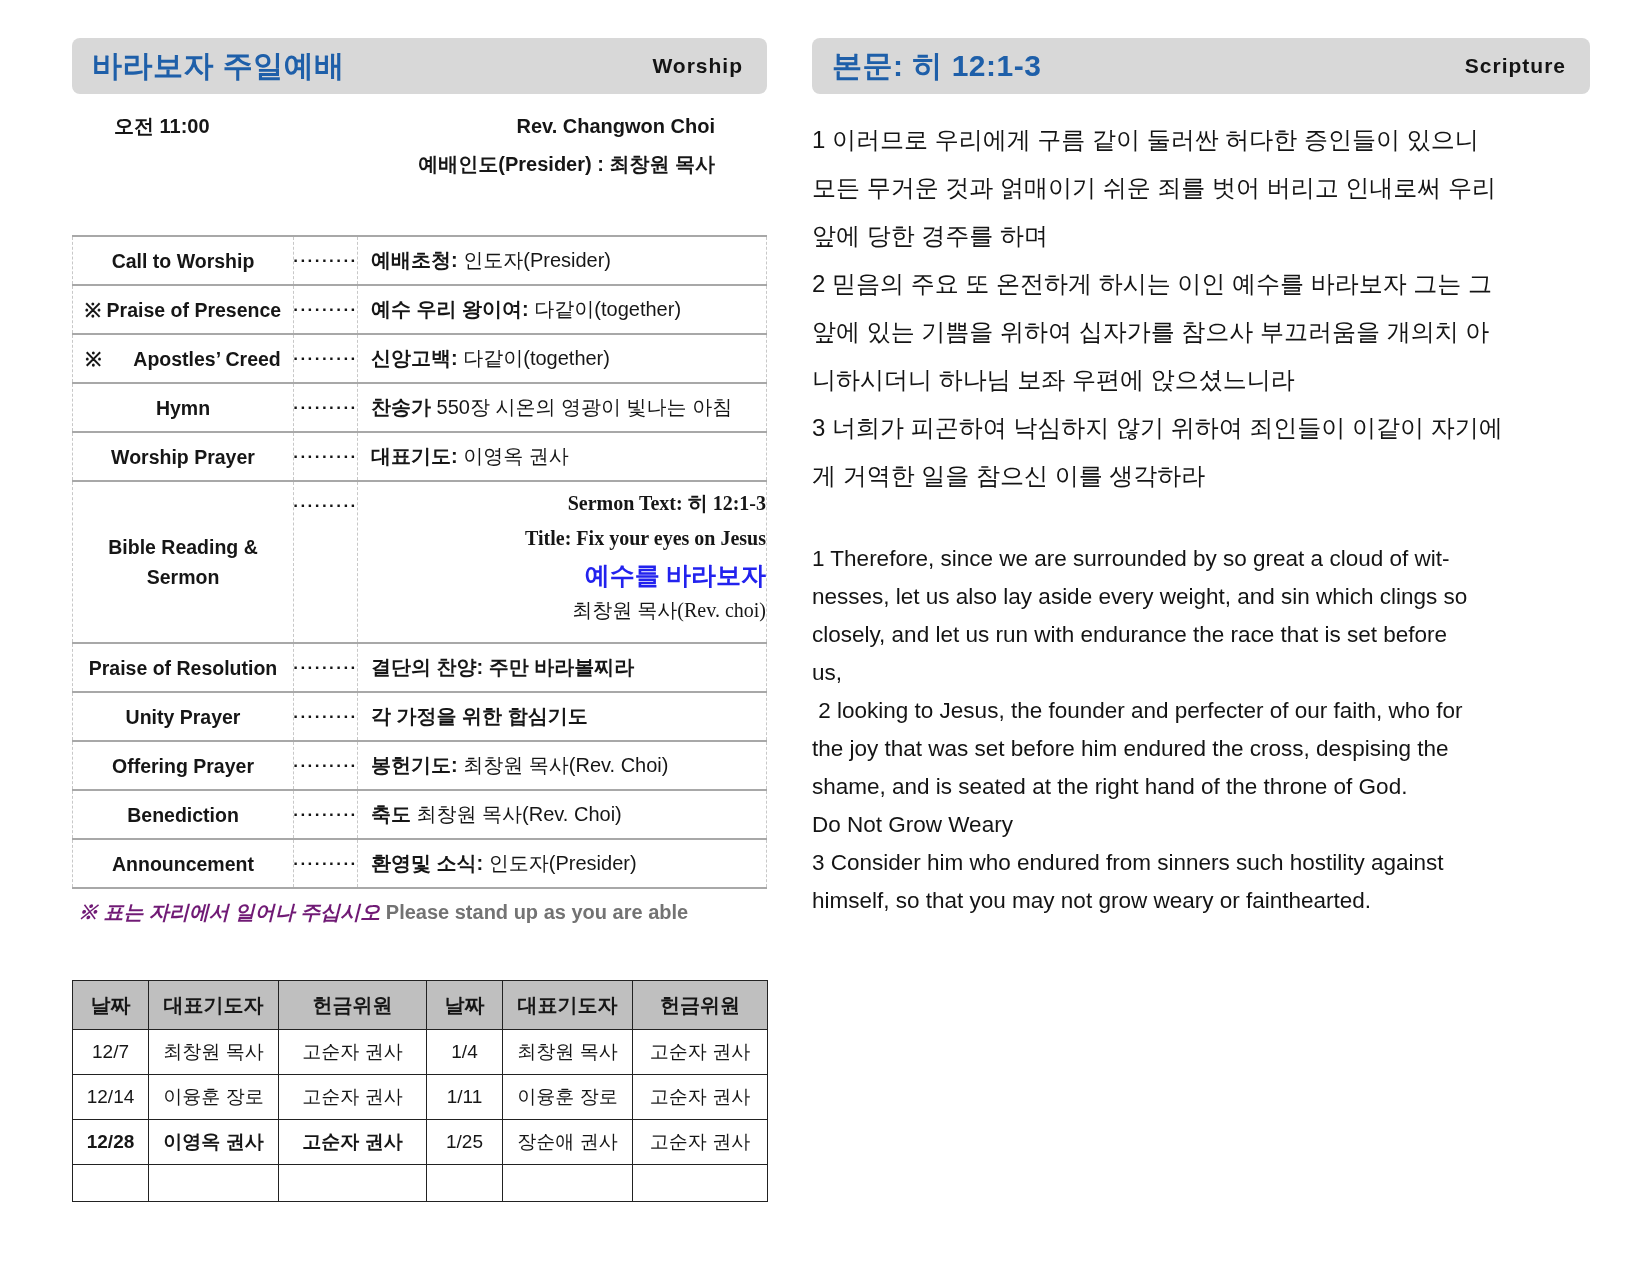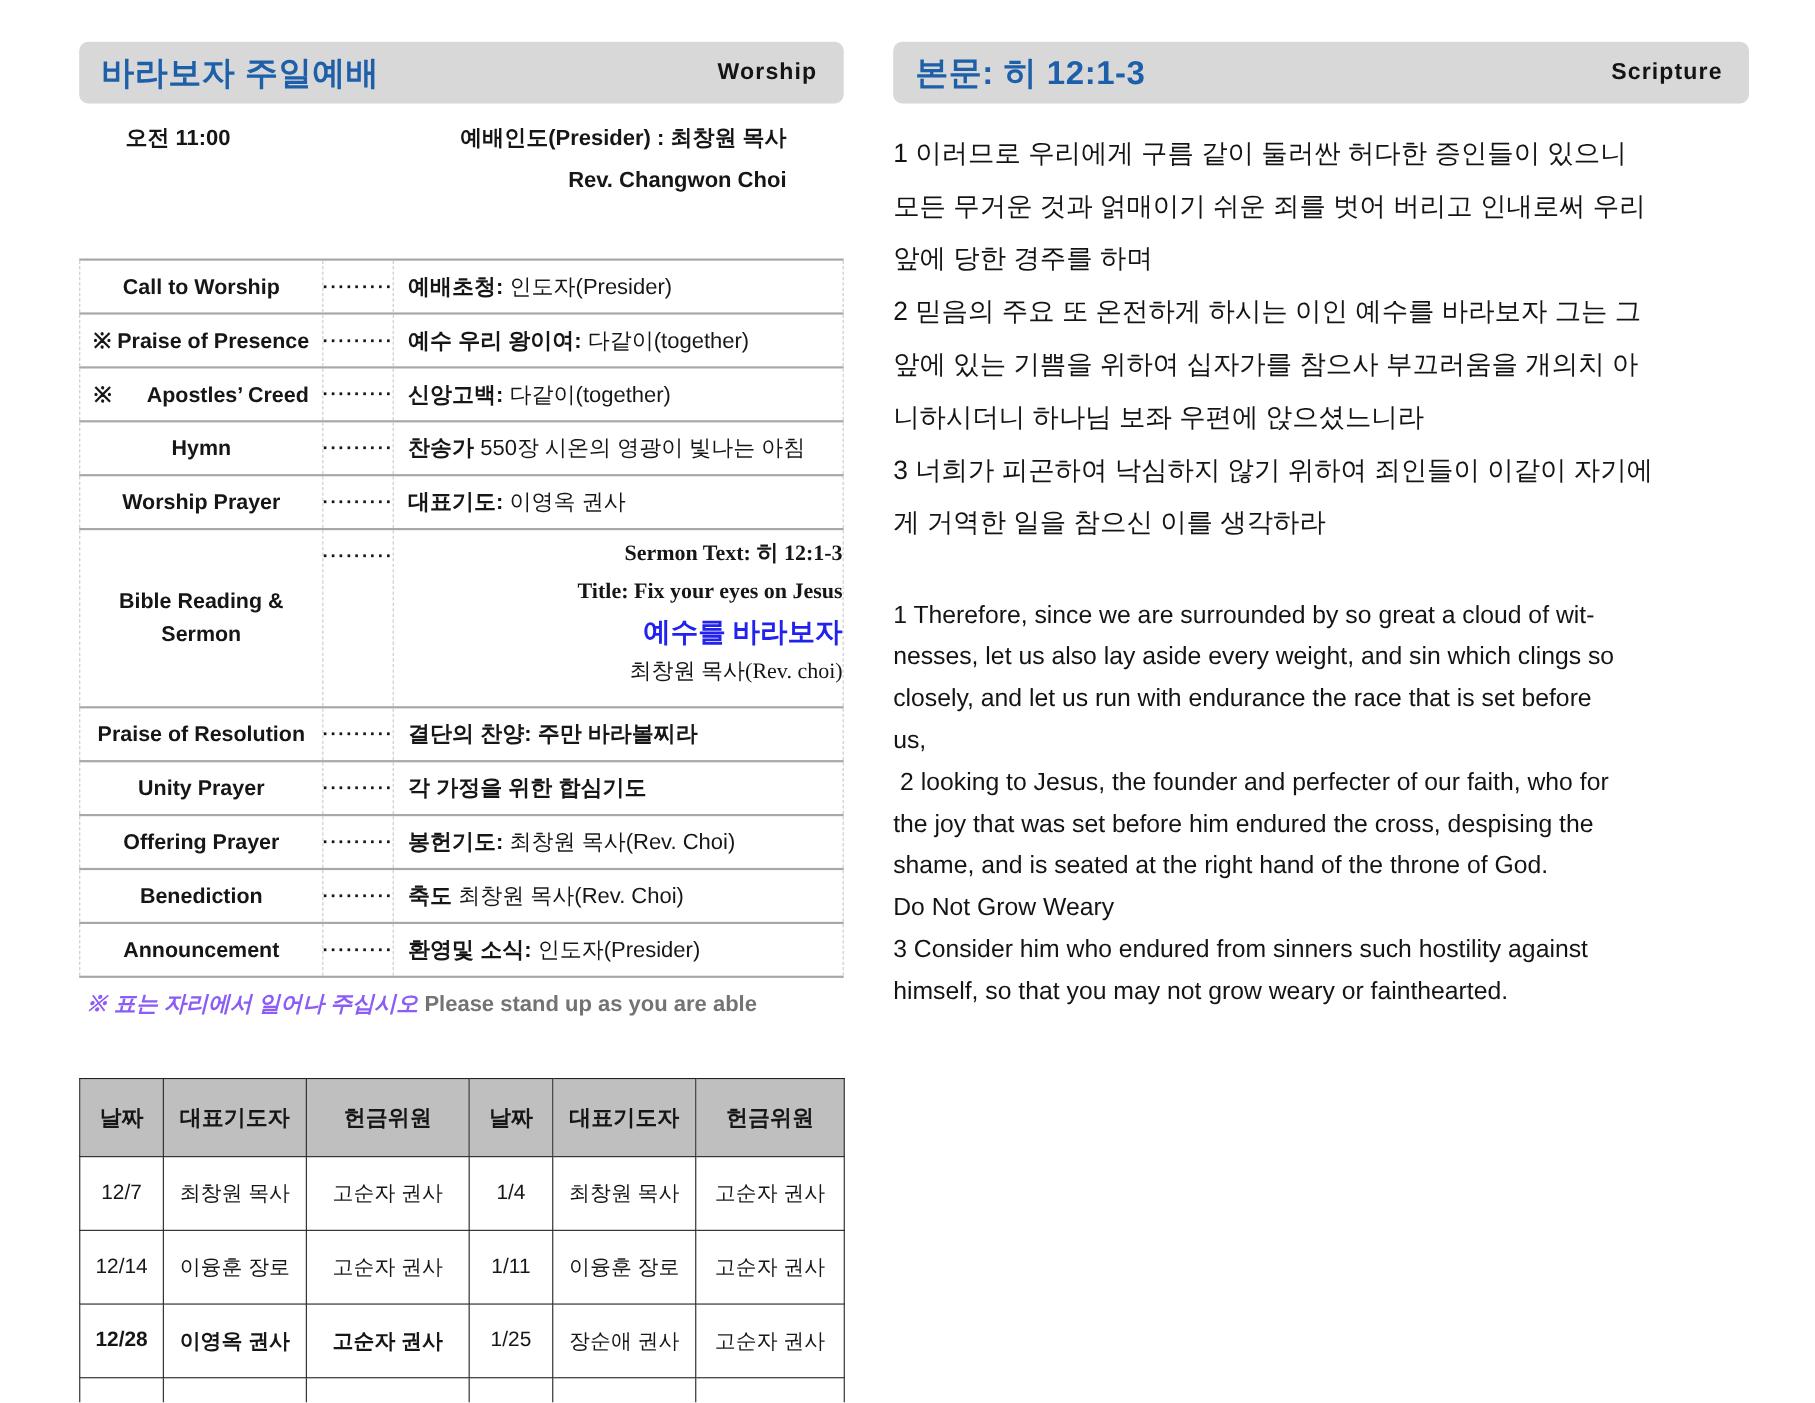--- a/index.html
+++ b/index.html
@@ -90,35 +90,35 @@
     text-align: center;
     color: #2222ee;
     font-weight: bold;
     font-size: 25px;
     margin-top: 2px;
   }
   .sermon-preacher { text-align: center; font-size: 20px; }
 
   
   .stand-note { margin-top: 10px; font-size: 20px; padding-left: 6px; white-space: pre-wrap; }
-  .note-kr { color: #8b5cf6; font-style: italic; font-weight: bold; }
+  .note-kr { color: #701a75; font-style: italic; font-weight: bold; }
   .note-en { color: #737373; font-weight: bold; }
 
   
   .schedule-table {
     margin-top: 54px;
     border-collapse: collapse;
     table-layout: fixed;
     width: 695px;
     font-size: 19px;
   }
   .schedule-table th, .schedule-table td {
     border: 1.5px solid #222222;
     text-align: center;
-    padding: 11px 2px;
+    padding: 0 2px;
     overflow: hidden;
   }
   .schedule-table th {
     background: #bfbfbf;
     font-weight: bold;
     font-size: 20px;
     height: 48px;
   }
   .schedule-table td { height: 44px; }
   .schedule-table tr.empty-row td { height: 36px; }
@@ -148,22 +148,22 @@
   <div class="panel panel-left">
 
     <div class="header-bar">
       <span class="header-title">바라보자 주일예배</span>
       <span class="header-tag">Worship</span>
     </div>
 
     <div class="info-row">
       <div class="service-time">오전 11:00</div>
       <div class="presider">
+        <div>Rev. Changwon Choi</div>
         <div>예배인도(Presider) : 최창원 목사</div>
-        <div>Rev. Changwon Choi</div>
       </div>
     </div>
 
     <div class="worship-table">
 
       <div class="w-row">
         <div class="w-cell w-label">Call to Worship</div>
         <div class="w-cell w-dots">·········</div>
         <div class="w-cell w-content"><span class="b">예배초청:</span><span> 인도자(Presider)</span></div>
       </div>

